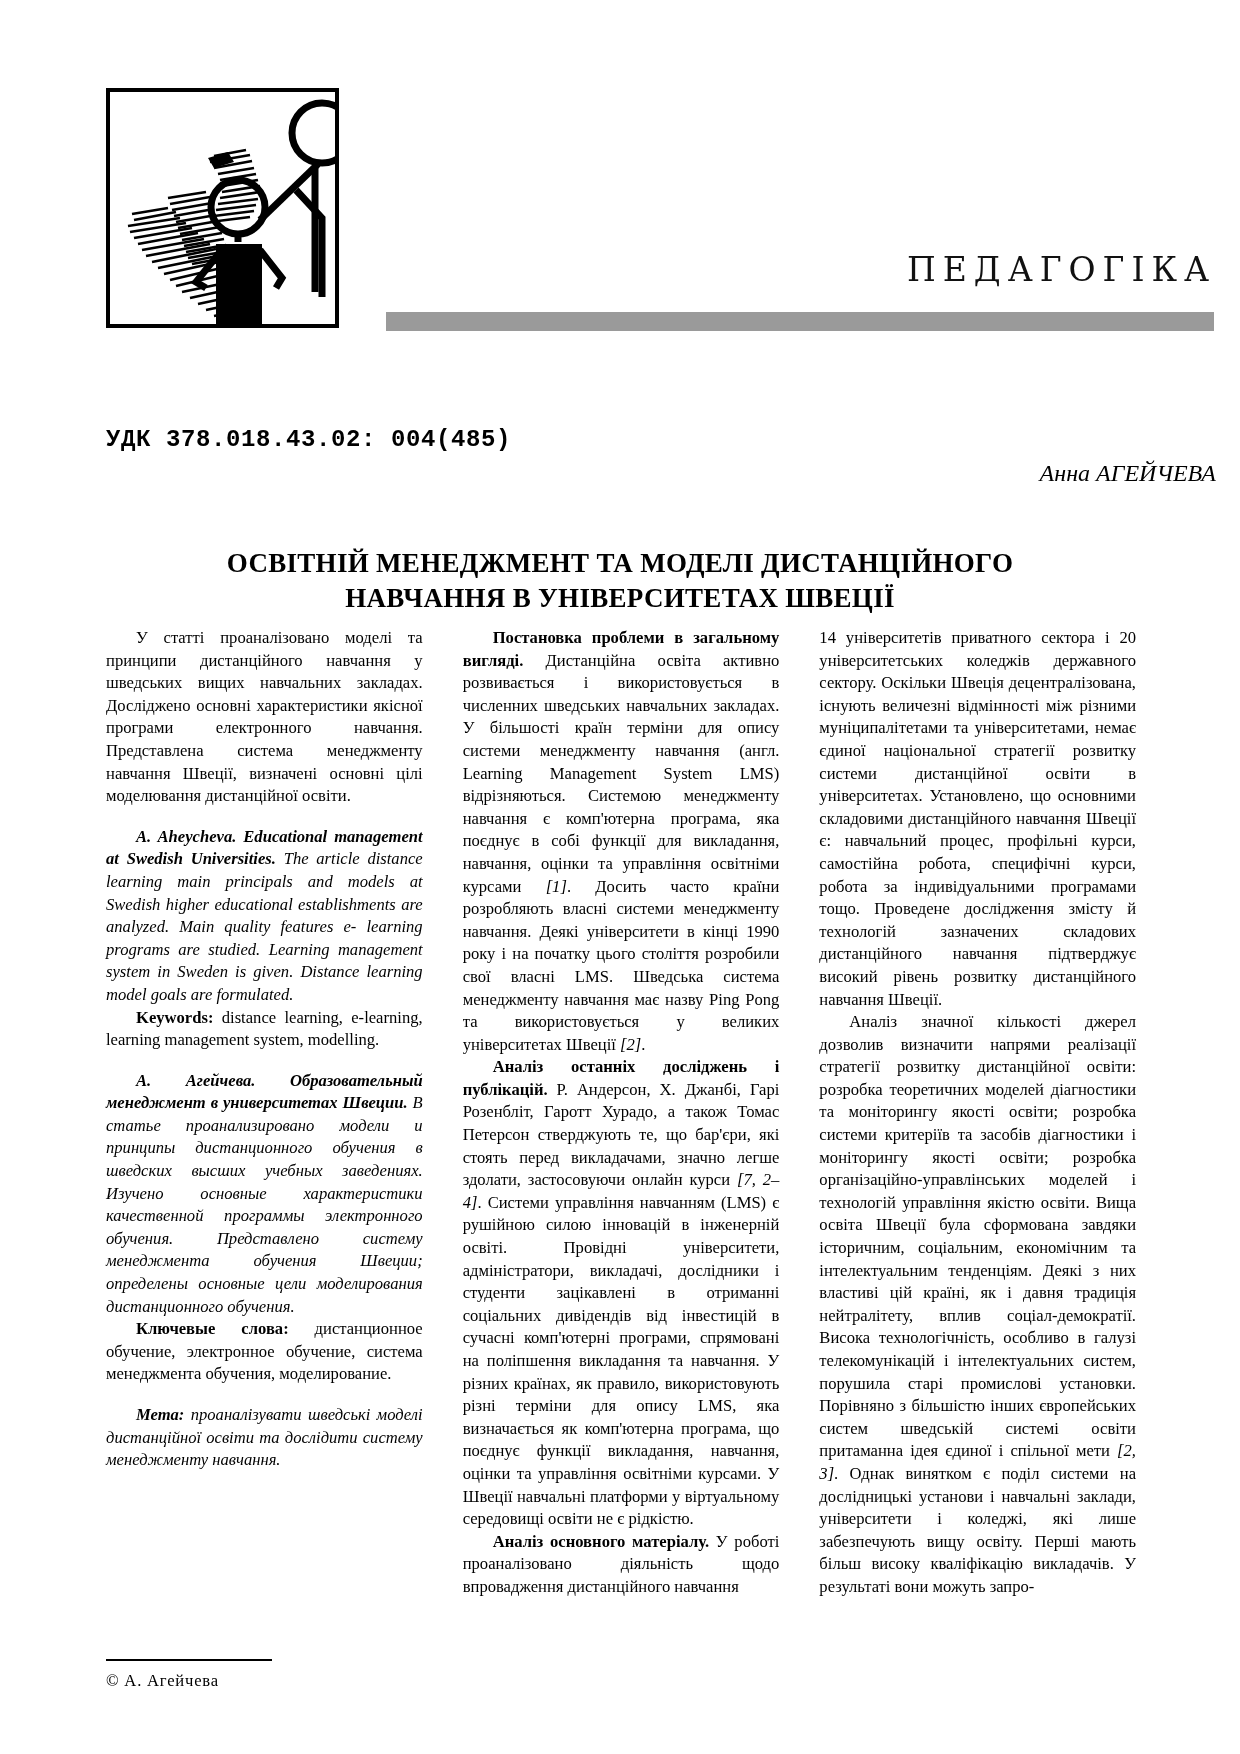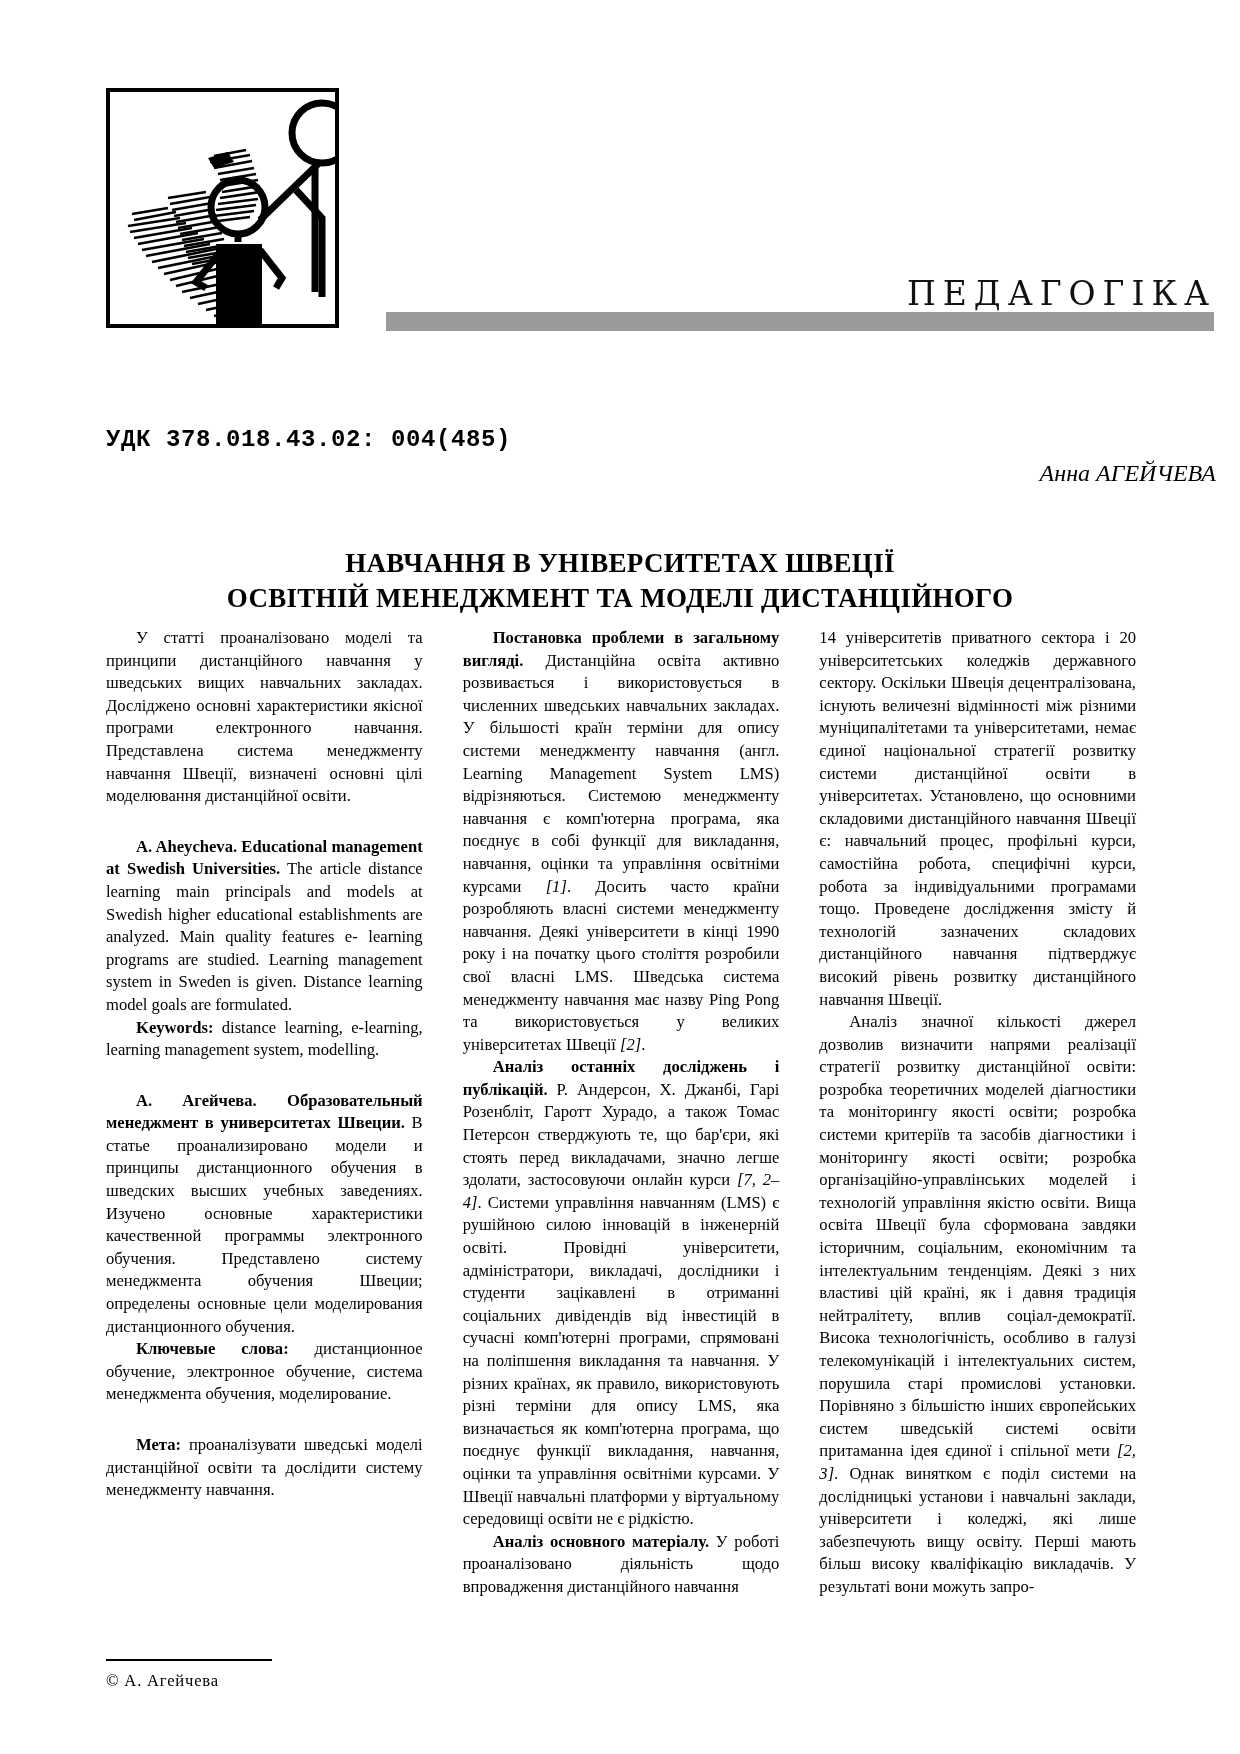--- a/index.html
+++ b/index.html
@@ -39,21 +39,20 @@
 
   #section-title {
     position: absolute;
     right: 24px;
     top: 250px;
     font-family: "DejaVu Serif", "Liberation Serif", serif;
     font-size: 33px;
     letter-spacing: 7px;
     color: #111;
     white-space: nowrap;
-    margin-top: 24px;
   }
 
   #gray-bar {
     position: absolute;
     left: 386px;
     top: 312px;
     width: 828px;
     height: 19px;
     background: #9a9a9a;
   }
@@ -111,21 +110,21 @@
     line-height: 22.6px;
     text-align: justify;
     text-justify: inter-word;
     hyphens: manual;
   }
   .col p {
     margin: 0;
     text-indent: 30px;
   }
   .col p.noindent { text-indent: 0; }
-  .col p.gap { margin-top: 28px; }
+  .col p.gap { margin-top: 18px; font-style: italic; }
   .b { font-weight: bold; }
   .i { font-style: italic; }
 
   
   #footnote {
     position: absolute;
     left: 106px;
     top: 1659px;
     width: 330px;
   }
@@ -220,22 +219,22 @@
 
   <div id="section-title">ПЕДАГОГІКА</div>
 
   <div id="gray-bar"></div>
 </div>
 
 <div id="udc">УДК 378.018.43.02:  004(485)</div>
 <div id="author">Анна АГЕЙЧЕВА</div>
 
 <h1 id="article-title">
+  <span class="tline">ОСВІТНІЙ МЕНЕДЖМЕНТ ТА МОДЕЛІ ДИСТАНЦІЙНОГО</span>
   <span class="tline">НАВЧАННЯ В УНІВЕРСИТЕТАХ ШВЕЦІЇ</span>
-  <span class="tline">ОСВІТНІЙ МЕНЕДЖМЕНТ ТА МОДЕЛІ ДИСТАНЦІЙНОГО</span>
 </h1>
 
 <div id="columns">
 
   <div class="col">
     <p>У статті проаналізовано моделі та принципи дистанційного навчання у шведських вищих навчальних закладах. Досліджено основні характеристики якісної програми електронного навчання. Представлена система менеджменту навчання Швеції, визначені основні цілі моделювання дистанційної освіти.</p>
 
     <p class="gap"><span class="b">A. Aheycheva. Educational management at Swedish Universities.</span><span> The article distance learning main principals and models at Swedish higher educational establishments are analyzed.  Main quality features e- learning programs are studied. Learning management system in Sweden is given. Distance learning model goals are formulated.</span></p>
     <p><span class="b">Keywords:</span><span> distance learning, e-learning, learning management system, modelling.</span></p>
 

